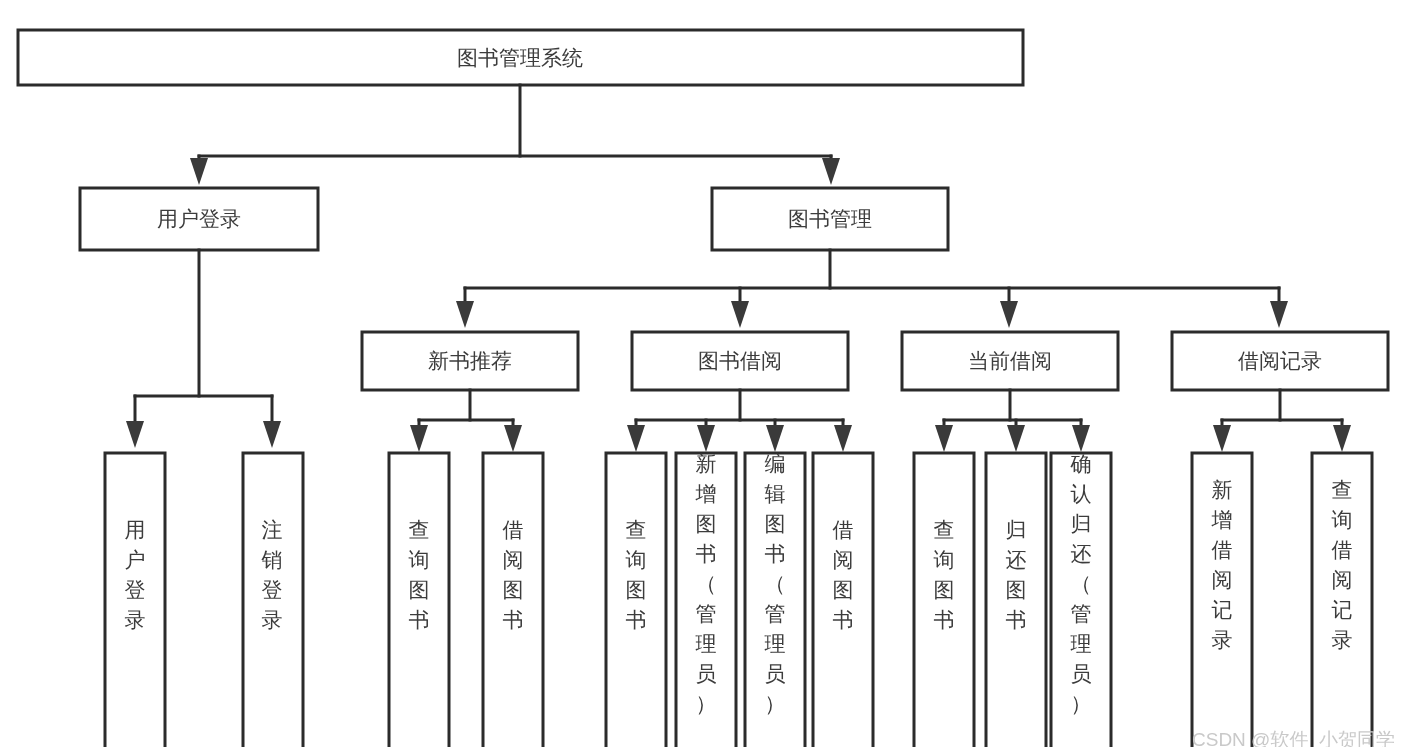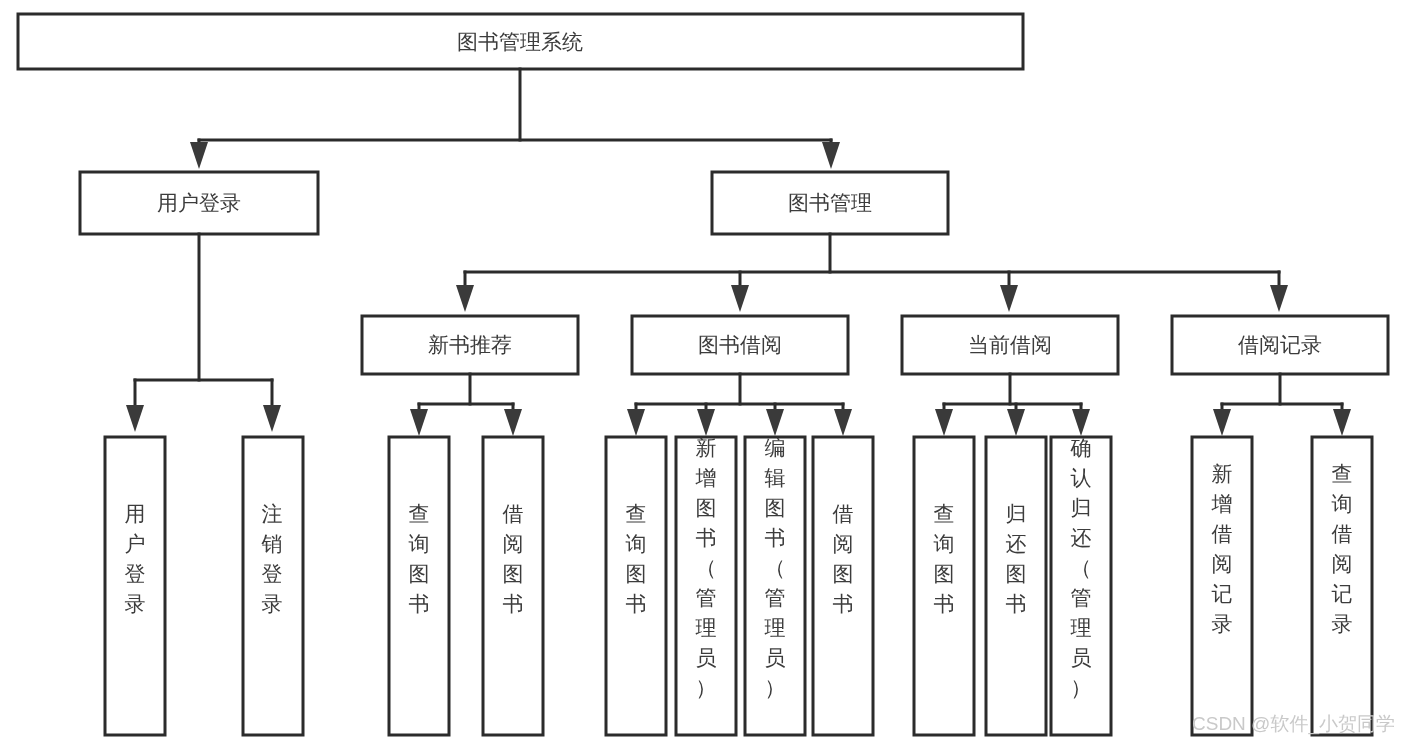--- a/index.html
+++ b/index.html
@@ -10,21 +10,21 @@
   body {
     width: 1405px;
     height: 747px;
     font-family: "Liberation Sans", "DejaVu Sans", sans-serif;
     overflow: hidden;
     position: relative;
   }
   #diagram-root {
     position: absolute;
     left: 0;
-    top: 0;
+    top: 16px;
     width: 1405px;
     height: 632px;
   }
   svg.diagram {
     display: block;
     width: 1405px;
     height: 747px;
   }
   .node-box {
     fill: #ffffff;

